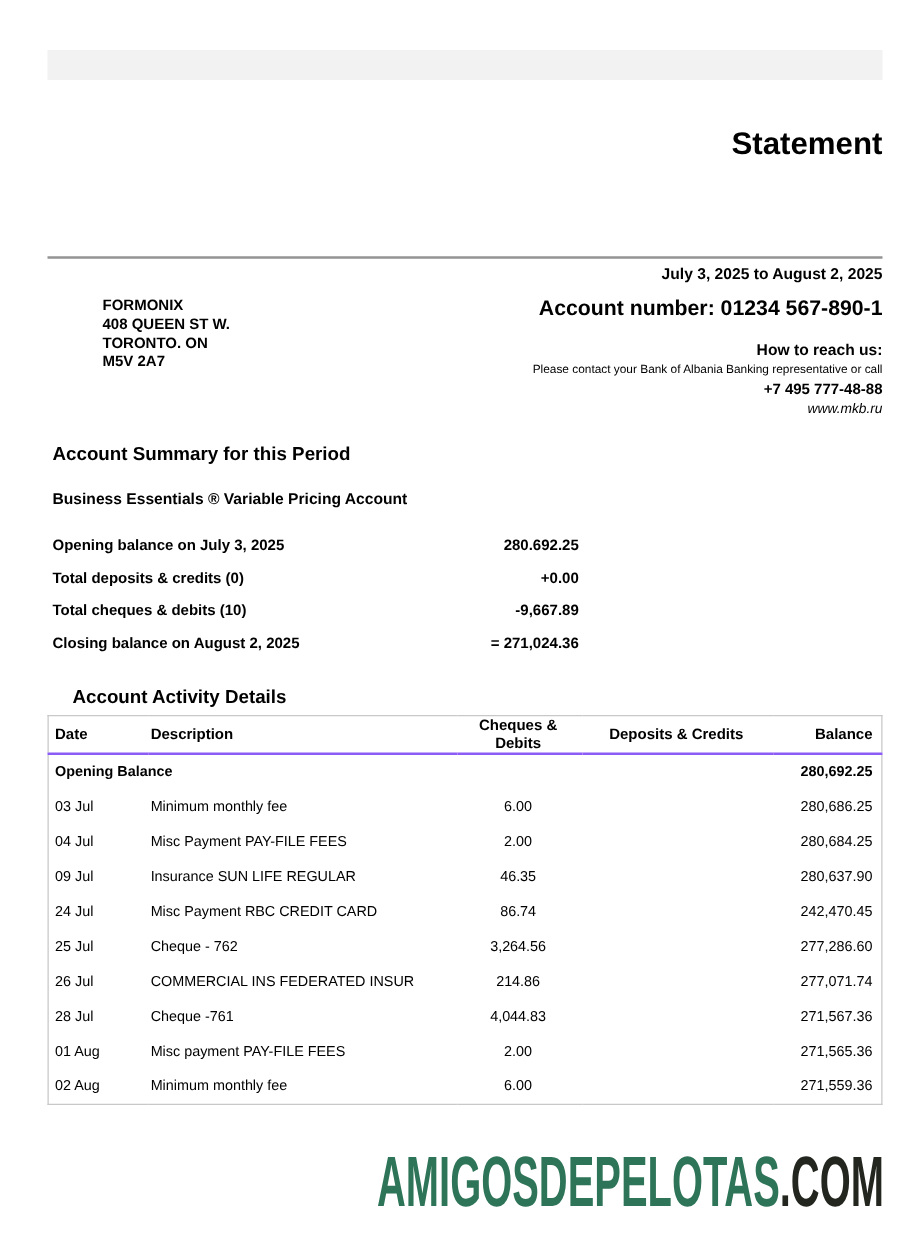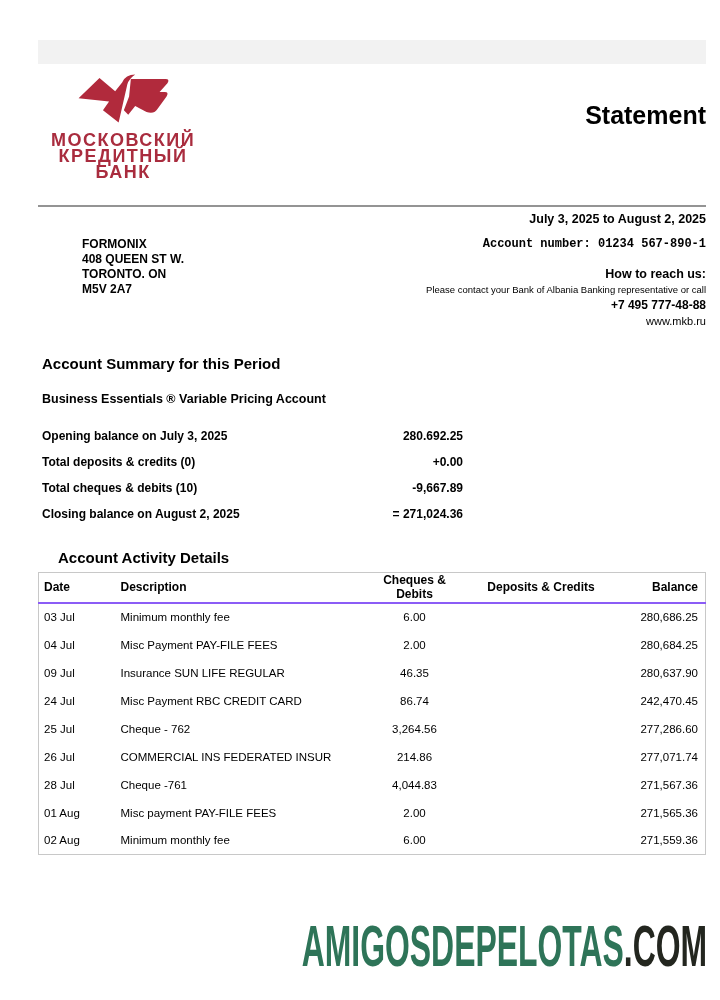--- a/index.html
+++ b/index.html
@@ -17,25 +17,25 @@
 
   
   .title-block { position:absolute; right:14px; top:96px; text-align:right; font-weight:bold; font-size:25px; line-height:38px; }
 
   .rule { position:absolute; left:38px; width:668px; top:205px; height:2px; background:#949494; }
   .period { position:absolute; right:14px; top:212px; font-weight:bold; font-size:12.5px; }
 
   
   .address { position:absolute; left:42px; top:237px; font-weight:bold; font-size:12px; line-height:15px;margin-left:40px; }
   .contact { position:absolute; right:14px; top:237px; text-align:right; }
-  .acct-num { font-weight:bold; font-size:12px; margin-bottom:16px;font-family:Liberation Mono, monospace; }
+  .acct-num { font-weight:bold; font-size:17px; margin-bottom:16px; }
   .reach-head { font-weight:bold; font-size:12.5px; margin-top:12px; }
   .reach-note { font-size:9.5px; margin-top:3px;text-align:center; }
   .reach-phone { font-weight:bold; font-size:12px; margin-top:3px; }
-  .reach-site { font-size:11px; margin-top:3px; }
+  .reach-site { font-size:11px; margin-top:3px;font-style:italic; }
 
   
   .sum-heading { position:absolute; left:42px; top:355px; font-weight:bold; font-size:15px; }
   .sum-subheading { position:absolute; left:42px; top:392px; font-weight:bold; font-size:12.5px; }
   .sum-rows { position:absolute; left:42px; top:429px; width:421px; }
   .sum-row { display:flex; justify-content:space-between; font-weight:bold; font-size:12px; line-height:14px; margin-bottom:12px; }
   .sum-row:nth-child(3), .sum-row:nth-child(4) { margin-top:2px; }
 
   
   .act-heading { position:absolute; left:58px; top:549px; font-weight:bold; font-size:15px; }
@@ -58,31 +58,20 @@
   .footer .site-name { color:#2e7458; }
   .footer .site-tld { color:#23261f; }
 </style>
 </head>
 <body>
 
 <div class="page">
 
   <div class="topbar"></div>
 
-  <div class="logo-block">
-    <svg class="logo-mark" viewBox="0 0 110 62" xmlns="http://www.w3.org/2000/svg">
-      <path fill="#b12a3c" d="M4,30 L28,7 L46,22 L54,12 Q58,3 69,3 Q62,8 60,14 L50,58 L32,44 L39,34 Z"></path>
-      <path fill="#b12a3c" d="M64,8 L104,8 Q109,8 106,13 L97,23 L103,23 Q108,23 105,28 L95,42 Q91,49 82,46 L69,39 L61,49 L56,44 L62,28 Z"></path>
-    </svg>
-    <div class="bank-name">
-      <div>МОСКОВСКИЙ</div>
-      <div>КРЕДИТНЫЙ</div>
-      <div>БАНК</div>
-    </div>
-  </div>
 
   <div class="title-block">
     <div>Statement</div>
   </div>
 
   <div class="rule"></div>
   <div class="period">July 3, 2025 to August 2, 2025</div>
 
   <div class="address">
     <div>FORMONIX</div>
@@ -133,20 +122,26 @@
     <thead>
       <tr>
         <th class="al">Date</th>
         <th class="al2">Description</th>
         <th class="ar">Cheques &amp; Debits</th>
         <th class="ar">Deposits &amp; Credits</th>
         <th class="ar6">Balance</th>
       </tr>
     </thead>
     <tbody>
+      <tr class="opening">
+        <td class="al" colspan="2">Opening Balance</td>
+        <td class="ar"></td>
+        <td class="ar"></td>
+        <td class="ar6">280,692.25</td>
+      </tr>
     <tr>
           <td class="al">03 Jul</td>
           <td class="al2">Minimum monthly fee</td>
           <td class="ar">6.00</td>
           <td class="ar"></td>
           <td class="ar6">280,686.25</td>
         </tr>
         <tr>
           <td class="al">04 Jul</td>
           <td class="al2">Misc Payment PAY-FILE FEES</td>

